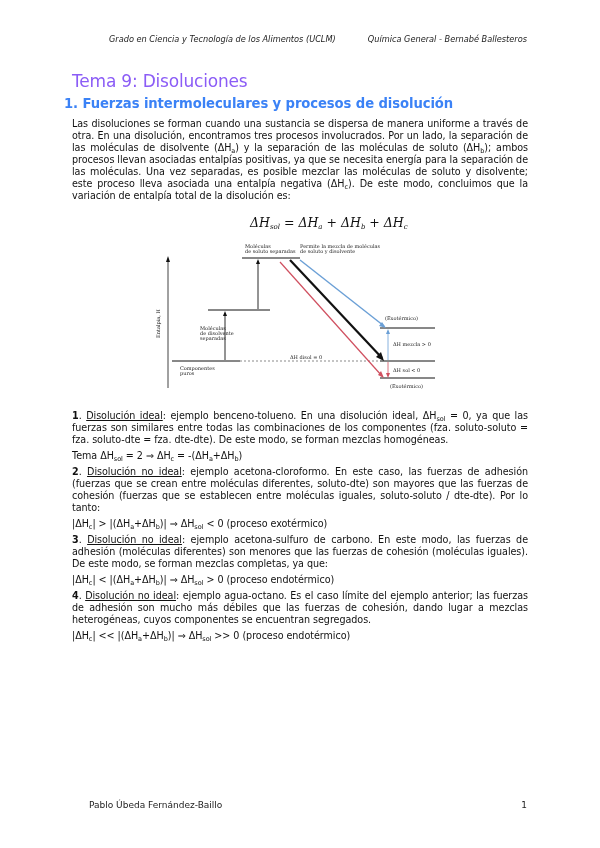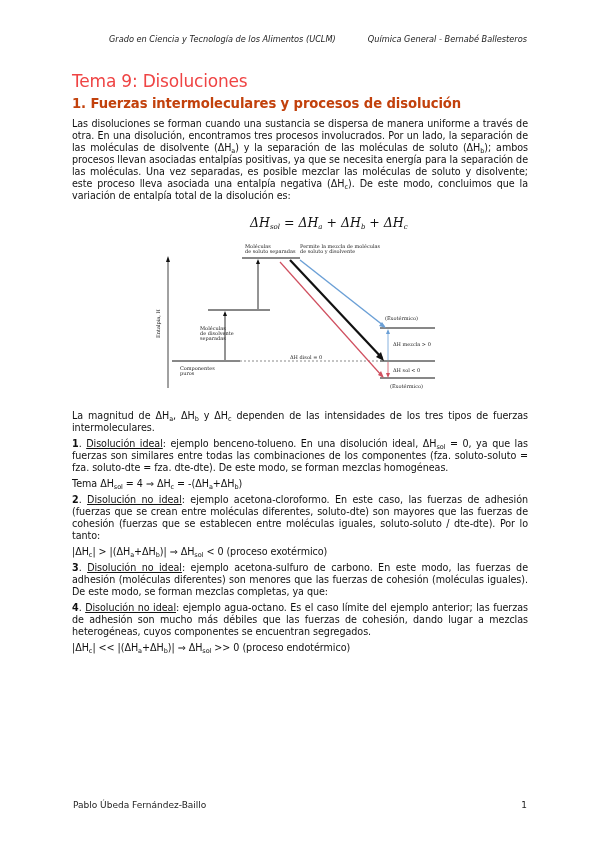--- a/index.html
+++ b/index.html
@@ -1,33 +1,33 @@
 <!DOCTYPE html>
 <html><head>
 <meta charset="utf-8">
 <style>
   * { box-sizing: border-box; margin: 0; padding: 0; }
   html, body { width: 600px; height: 848px; background: #ffffff; }
   body { position: relative; font-family: "DejaVu Sans", sans-serif; color: #111; overflow: hidden; }
   .hdr { position: absolute; top: 34px; font-family: "DejaVu Sans", sans-serif; font-style: italic; font-size: 8.2px; color: #222; margin-left: 36px; }
   .hdr-left { left: 73px; }
   .hdr-right { right: 73px; padding-left: 32px; }
-  .title { position: absolute; left: 72px; top: 71px; font-size: 17px; font-weight: normal; color: #ef4444; letter-spacing: -0.2px; }
-  .subtitle { position: absolute; left: 72px; top: 96px; font-size: 13.2px; color: #c2410c; letter-spacing: -0.1px; }
+  .title { position: absolute; left: 72px; top: 71px; font-size: 17px; font-weight: normal; color: #8b5cf6; letter-spacing: -0.2px; }
+  .subtitle { position: absolute; left: 64px; top: 96px; font-size: 13.2px; color: #3b82f6; letter-spacing: -0.1px; }
   .block { position: absolute; left: 72px; width: 456px; font-size: 9.6px; line-height: 12px; text-align: justify; color: #111; letter-spacing: -0.05px; }
   .block p { margin-bottom: 4px; }
   sub { font-size: 6.5px; vertical-align: -2px; line-height: 0; }
   .u { text-decoration: underline; }
   .b { font-weight: bold; }
   .formula { position: absolute; left: 230px; top: 215px; font-family: "DejaVu Serif", serif; font-style: italic; font-size: 12.5px; color: #111; margin-left: 20px; }
   .formula sub { font-size: 7px; }
   .diagram { position: absolute; left: 150px; top: 238px; width: 300px; height: 162px; }
   .diagram svg { width: 300px; height: 162px; }
   .footer { position: absolute; top: 800px; font-size: 9px; color: #222; }
-  .footer-left { left: 73px; }
+  .footer-left { left: 89px; }
   .footer-right { right: 73px; }
 </style>
 </head>
 <body>
 
 <div class="hdr hdr-left">Grado en Ciencia y Tecnología de los Alimentos (UCLM)</div>
 <div class="hdr hdr-right">Química General - Bernabé Ballesteros</div>
 
 <h1 class="title">Tema 9: Disoluciones</h1>
 <h2 class="subtitle">1. Fuerzas intermoleculares y procesos de disolución</h2>
@@ -83,33 +83,33 @@
     <text x="30" y="137" fill="#222">puros</text>
     <text x="235" y="82" fill="#222">(Exotérmico)</text>
     <text x="243" y="108" fill="#222">ΔH mezcla &gt; 0</text>
     <text x="140" y="121" fill="#222">ΔH disol = 0</text>
     <text x="243" y="134" fill="#222">ΔH sol &lt; 0</text>
     <text x="240" y="150" fill="#222">(Exotérmico)</text>
   </svg>
 </div>
 
 <div class="block" style="top:410px;">
-  <p><span>La magnitud de ΔH</span><sub>a</sub><span>, ΔH</span><sub>b</sub><span> y ΔH</span><sub>c</sub><span> dependen de las intensidades de los tres tipos de fuerzas intermoleculares.</span></p>
 
   <p><span class="b">1</span>. <span class="u">Disolución ideal</span><span>: ejemplo benceno-tolueno. En una disolución ideal, ΔH</span><sub>sol</sub><span> = 0, ya que las fuerzas son similares entre todas las combinaciones de los componentes (fza. soluto-soluto = fza. soluto-dte = fza. dte-dte). De este modo, se forman mezclas homogéneas.</span></p>
 
-  <p><span>Tema ΔH</span><sub>sol</sub><span> = 4 ⇒ ΔH</span><sub>c</sub><span> = -(ΔH</span><sub>a</sub><span>+ΔH</span><sub>b</sub><span>)</span></p>
+  <p><span>Tema ΔH</span><sub>sol</sub><span> = 2 ⇒ ΔH</span><sub>c</sub><span> = -(ΔH</span><sub>a</sub><span>+ΔH</span><sub>b</sub><span>)</span></p>
 
 
   <p><span class="b">2</span>. <span class="u">Disolución no ideal</span><span>: ejemplo acetona-cloroformo. En este caso, las fuerzas de adhesión (fuerzas que se crean entre moléculas diferentes, soluto-dte) son mayores que las fuerzas de cohesión (fuerzas que se establecen entre moléculas iguales, soluto-soluto / dte-dte). Por lo tanto:</span></p>
 
   <p><span>|ΔH</span><sub>c</sub><span>| &gt; |(ΔH</span><sub>a</sub><span>+ΔH</span><sub>b</sub><span>)| ⇒ ΔH</span><sub>sol</sub><span> &lt; 0 (proceso exotérmico)</span></p>
 
   <p><span class="b">3</span>. <span class="u">Disolución no ideal</span><span>: ejemplo acetona-sulfuro de carbono. En este modo, las fuerzas de adhesión (moléculas diferentes) son menores que las fuerzas de cohesión (moléculas iguales). De este modo, se forman mezclas completas, ya que:</span></p>
 
+  <p><span>|ΔH</span><sub>c</sub><span>| &lt; |(ΔH</span><sub>a</sub><span>+ΔH</span><sub>b</sub><span>)| ⇒ ΔH</span><sub>sol</sub><span> &gt; 0 (proceso endotérmico)</span></p>
 
   <p><span class="b">4</span>. <span class="u">Disolución no ideal</span><span>: ejemplo agua-octano. Es el caso límite del ejemplo anterior; las fuerzas de adhesión son mucho más débiles que las fuerzas de cohesión, dando lugar a mezclas heterogéneas, cuyos componentes se encuentran segregados.</span></p>
 
   <p><span>|ΔH</span><sub>c</sub><span>| &lt;&lt; |(ΔH</span><sub>a</sub><span>+ΔH</span><sub>b</sub><span>)| ⇒ ΔH</span><sub>sol</sub><span> &gt;&gt; 0 (proceso endotérmico)</span></p>
 </div>
 
 <div class="footer footer-left">Pablo Úbeda Fernández-Baillo</div>
 <div class="footer footer-right">1</div>
 
 </body></html>

